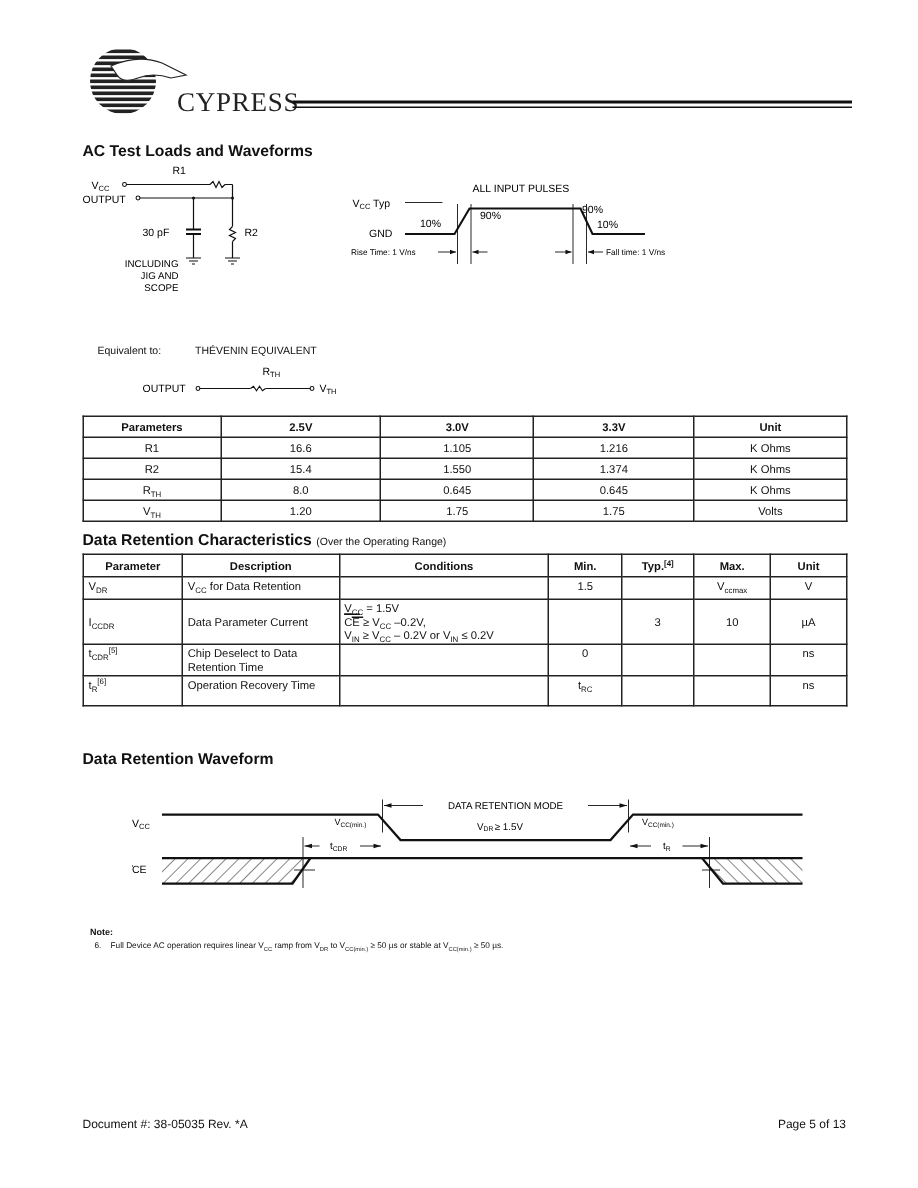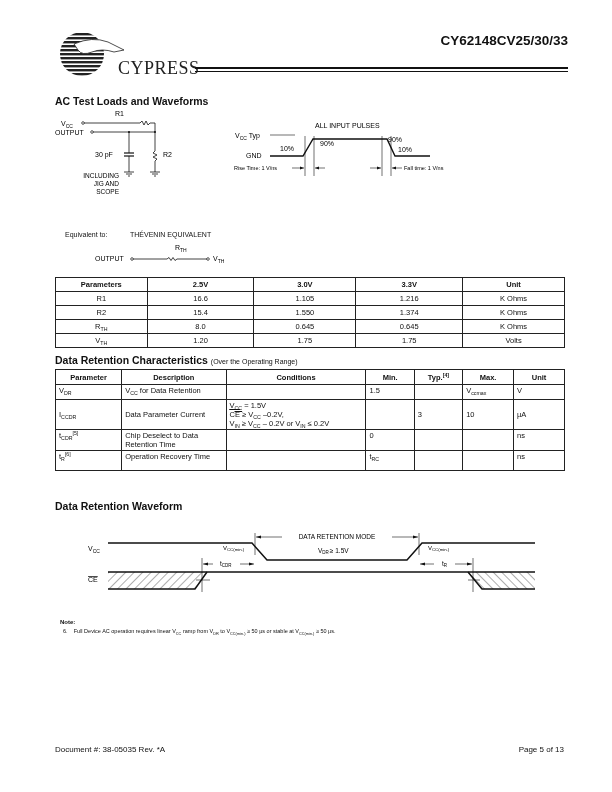--- a/index.html
+++ b/index.html
@@ -17,21 +17,21 @@
   sub { font-size: 70%; vertical-align: -2px; line-height: 0; }
   sup { font-size: 70%; vertical-align: 3px; line-height: 0; }
   table { border-collapse: collapse; position: absolute; }
   td, th { border: 1px solid #222; font-size: 7.5px; padding: 1px 3px; }
   th { font-weight: bold; }
   .t1 { left: 55px; top: 277px; width: 510px; }
   .t1 td, .t1 th { text-align: center; height: 11px; }
   .t2 { left: 55px; top: 369px; width: 510px; padding-left: 36px; }
   .t2 th { text-align: center; height: 12px; }
   .t2 td { vertical-align: top; height: 12px; }
-  .c { }
+  .c { text-align: center; }
   .ov { text-decoration: overline; }
   .ul { text-decoration: underline; }
   .note-title { left: 60px; top: 619px; font-size: 6px; font-weight: bold; }
   .note { left: 63px; top: 628px; font-size: 5.5px; }
   .footer-l { left: 55px; top: 745px; font-size: 8px; }
   .footer-r { right: 48px; top: 745px; font-size: 8px; }
   svg text { font-family: "Liberation Sans", sans-serif; }
 </style>
 </head>
 <body>
@@ -54,21 +54,20 @@
         <rect x="0" y="31" width="60" height="2.4"></rect>
       <rect x="0" y="35" width="60" height="2.4"></rect>
         <rect x="0" y="39" width="60" height="2.4"></rect>
       <rect x="0" y="43" width="60" height="2.4"></rect>
     </g>
     <path d="M22 14 Q40 6 56 12 Q64 16 72 20 L62 22 Q50 18 40 22 Q30 26 26 20 Z" fill="#fff" stroke="#222" stroke-width="0.8"></path>
   </svg>
   <div class="logo-text">CYPRESS</div>
 </div>
 <div class="abs part">
-  <div>CY62148CV25/30/33</div>
 </div>
 <div class="abs rule1"></div>
 <div class="abs rule2"></div>
 
 <h2 style="left:55px; top:95px;">AC Test Loads and Waveforms</h2>
 
 <svg class="abs" style="left:55px; top:108px;" width="130" height="92">
   <text x="60" y="8" font-size="7">R1</text>
   <text x="6" y="18" font-size="7"><tspan>V</tspan><tspan font-size="5" dy="1.5">CC</tspan></text>
   <circle cx="28" cy="15" r="1.3" fill="none" stroke="#111" stroke-width="0.7"></circle>

